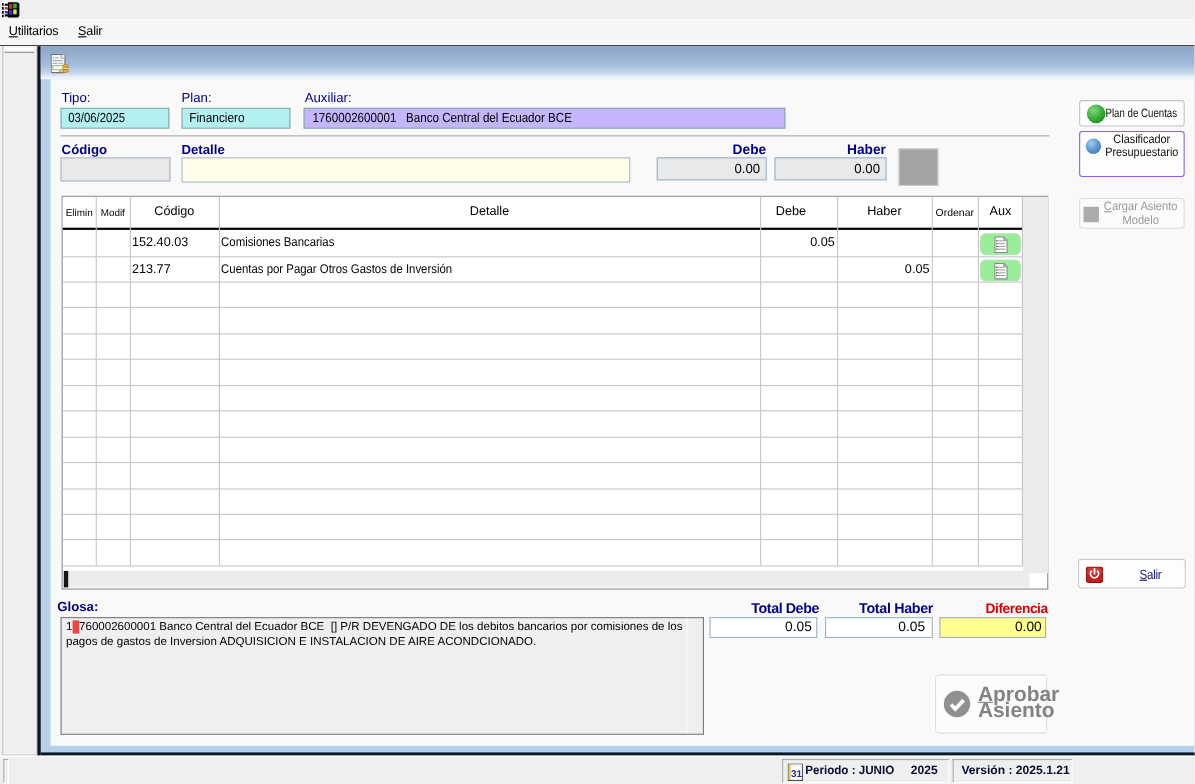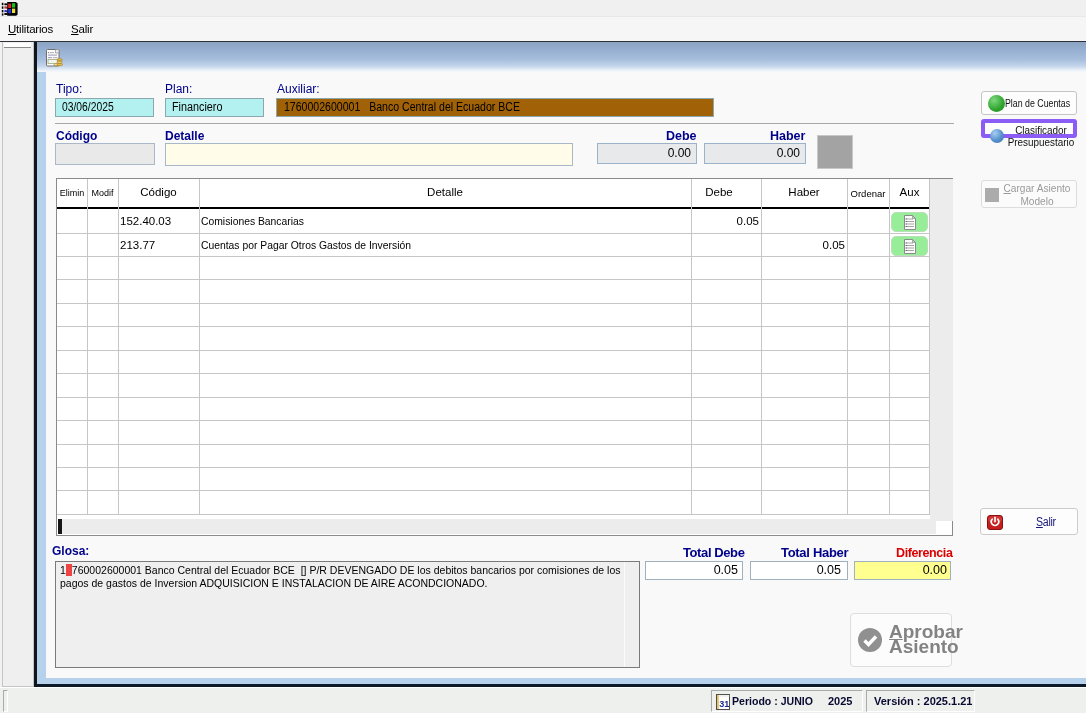--- a/index.html
+++ b/index.html
@@ -66,21 +66,21 @@
 
   <div class="abs" style="left:9px;top:30px;width:1040px;height:606px;background:#f8f9f8;"></div>
 </div>
 
 <div class="abs navy" style="left:56px;top:82px;font-size:12px;">Tipo:</div>
 <div class="abs navy" style="left:165px;top:82px;font-size:12px;">Plan:</div>
 <div class="abs navy" style="left:277px;top:82px;font-size:12px;">Auxiliar:</div>
 
 <div class="abs" style="left:55px;top:98px;width:99px;height:19px;background:#b2f1ef;border:1px solid #8aa8ad;font-size:12px;line-height:17px;padding-left:6px;"><span style="display:inline-block;transform:scaleX(0.86);transform-origin:0 0;">03/06/2025</span></div>
 <div class="abs" style="left:165px;top:98px;width:99px;height:19px;background:#b2f1ef;border:1px solid #8aa8ad;font-size:12px;line-height:17px;padding-left:6px;"><span style="display:inline-block;transform:scaleX(0.9);transform-origin:0 0;">Financiero</span></div>
-<div class="abs" style="left:276px;top:98px;width:438px;height:19px;background:#a16207;border:1px solid #8aa8ad;font-size:12px;line-height:17px;padding-left:7px;white-space:nowrap;"><span style="display:inline-block;transform:scaleX(0.88);transform-origin:0 0;">1760002600001&nbsp;&nbsp;&nbsp;Banco Central del Ecuador BCE</span></div>
+<div class="abs" style="left:276px;top:98px;width:438px;height:19px;background:#c4b5fd;border:1px solid #8aa8ad;font-size:12px;line-height:17px;padding-left:7px;white-space:nowrap;"><span style="display:inline-block;transform:scaleX(0.88);transform-origin:0 0;">1760002600001&nbsp;&nbsp;&nbsp;Banco Central del Ecuador BCE</span></div>
 
 <div class="abs" style="left:55px;top:123px;width:899px;height:1px;background:#a8a8a8;"></div>
 
 <div class="abs navy" style="left:56px;top:129px;font-size:12px;font-weight:bold;">Código</div>
 <div class="abs navy" style="left:165px;top:129px;font-size:12px;font-weight:bold;">Detalle</div>
 <div class="abs navy" style="left:666px;top:129px;font-size:12.5px;font-weight:bold;">Debe</div>
 <div class="abs navy" style="left:770px;top:129px;font-size:12.5px;font-weight:bold;">Haber</div>
 
 <div class="abs" style="left:55px;top:143px;width:100px;height:22px;background:#e9e9e9;border:1px solid #aab8c8;"></div>
 <div class="abs" style="left:165px;top:143px;width:408px;height:23px;background:#fffde9;border:1px solid #a8b8c8;"></div>
@@ -174,21 +174,21 @@
   <div class="abs" style="left:873px;top:0;width:23px;height:342px;background:#ececec;"></div>
 
   <div class="abs" style="left:1px;top:340px;width:878px;height:15px;background:#ececec;"></div>
   <div class="abs" style="left:1px;top:340px;width:4px;height:15px;background:#161616;"></div>
 </div>
 
 <div class="abs" style="left:981px;top:91px;width:96px;height:24px;background:#fdfdfd;border:1px solid #c4c4c4;border-radius:3px;">
   <div class="abs" style="left:6px;top:3px;width:17px;height:17px;border-radius:50%;background:radial-gradient(circle at 35% 30%, #7fd87f, #2da32d 60%, #1f8a1f);"></div>
   <div class="abs" style="left:23px;top:5px;font-size:11px;color:#101010;white-space:nowrap;transform:scaleX(0.8);transform-origin:0 0;">Plan de Cuentas</div>
 </div>
-<div class="abs" style="left:981px;top:119px;width:96px;height:19px;background:#fdfdfd;border:4px solid #8b5cf6;border-radius:3px;">
+<div class="abs" style="left:981px;top:119px;width:96px;height:42px;background:#fdfdfd;border:1px solid #8b5cf6;border-radius:3px;">
   <div class="abs" style="left:5px;top:6px;width:14px;height:14px;border-radius:50%;background:radial-gradient(circle at 35% 30%, #a8cdf0, #5590cc 55%, #3f75ae);"></div>
   <div class="abs" style="left:17px;top:0px;width:78px;text-align:center;font-size:11px;color:#101010;line-height:12px;padding-top:1px;transform:scaleX(0.9);transform-origin:50% 0;">Clasificador<br>Presupuestario</div>
 </div>
 <div class="abs" style="left:981px;top:180px;width:96px;height:28px;background:#fbfbfb;border:1px solid #dcdcdc;border-radius:3px;">
   <div class="abs" style="left:3px;top:7px;width:14px;height:14px;background:#ababab;"></div>
   <div class="abs" style="left:16px;top:1px;width:78px;text-align:center;font-size:11px;color:#9a9a9a;line-height:12.5px;transform:scaleX(0.92);transform-origin:50% 0;white-space:nowrap;"><span style="text-decoration:underline">C</span>argar Asiento<br>Modelo</div>
 </div>
 
 <div class="abs" style="left:980px;top:508px;width:98px;height:27px;background:#fdfdfd;border:1px solid #cccccc;border-radius:3px;">
   <svg class="abs" style="left:6px;top:6px;" width="16" height="15" viewBox="0 0 16 15">

